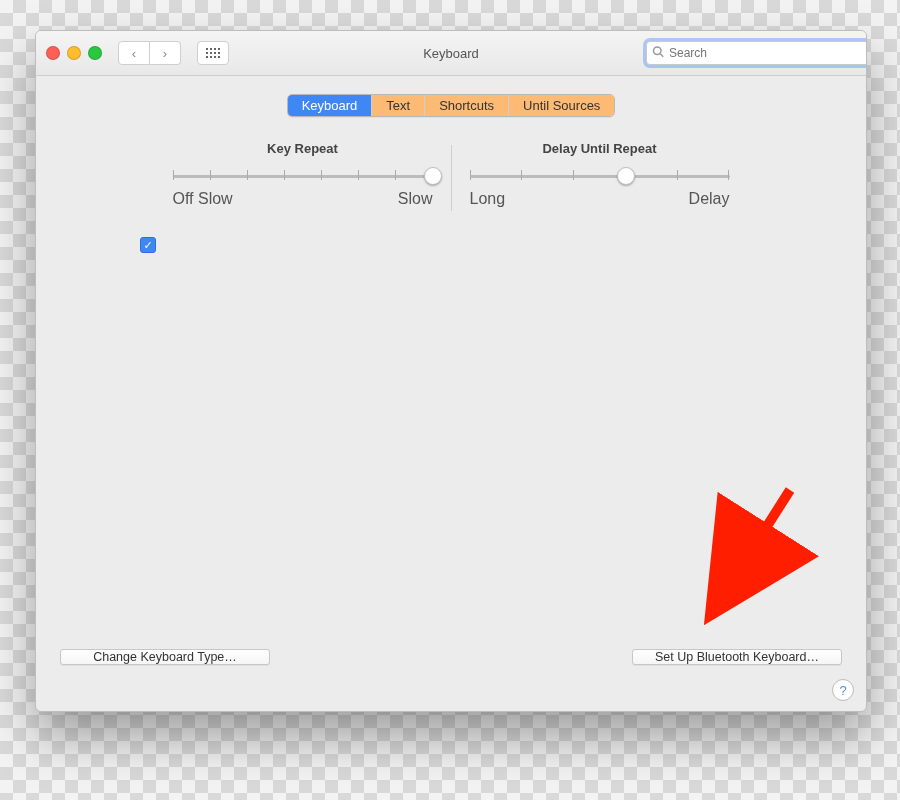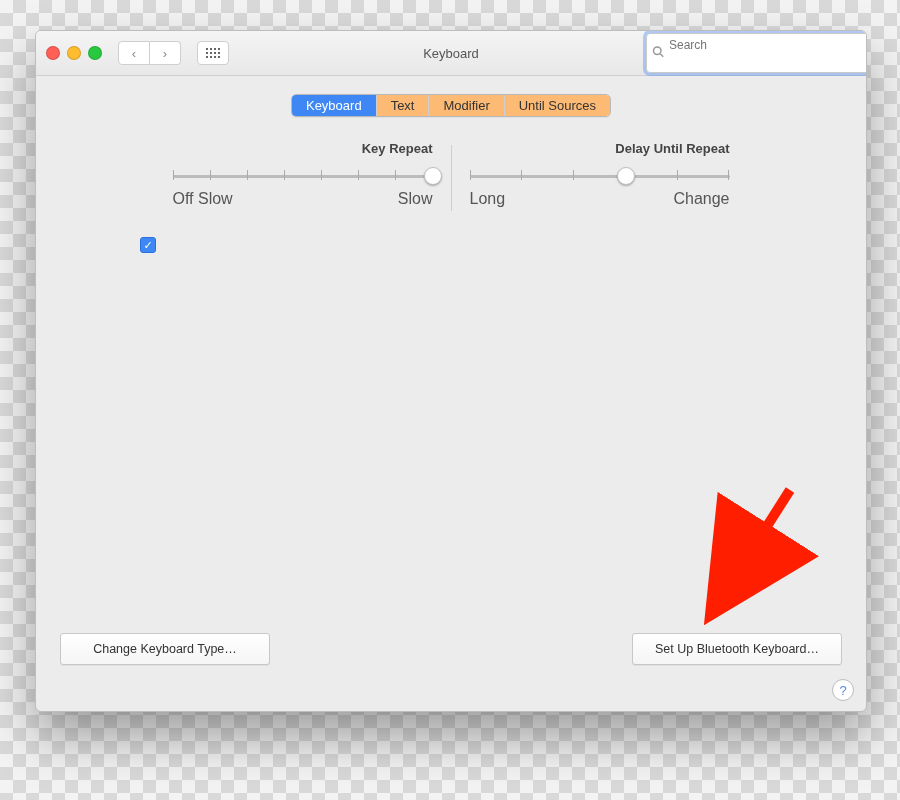--- a/index.html
+++ b/index.html
@@ -30,42 +30,42 @@
   .dot.red{background:#ff5f57}.dot.yel{background:#febc2e}.dot.grn{background:#28c840}
   .navgrp{display:flex}
   .seg{width:30px;height:22px;background:#fff;border:1px solid #cfcfcf;display:flex;align-items:center;justify-content:center;color:#888}
   .seg:first-child{border-radius:4px 0 0 4px}
   .seg:last-child{border-radius:0 4px 4px 0;border-left:none}
   .gridbtn{width:30px;height:22px;margin-left:6px;background:#fff;border:1px solid #cfcfcf;border-radius:4px;display:flex;align-items:center;justify-content:center}
   .gridicon{display:grid;grid-template-columns:repeat(4,2px);grid-auto-rows:2px;gap:2px}
   .gridicon span{background:#666;width:2px;height:2px}
   .wtitle{position:absolute;left:0;right:0;text-align:center;font-size:13px;color:#555;pointer-events:none}
   .searchwrap{margin-left:auto;width:210px;position:relative}
-  .search{width:100%;height:22px;border:1px solid #c9c9c9;border-radius:4px;background:#fff;padding:0 6px 16px 22px;font-size:12px;color:#555;box-shadow:0 0 0 3px rgba(88,151,244,.45);outline:none}
+  .search{width:100%;height:22px;border:1px solid #c9c9c9;border-radius:4px;background:#fff;padding:0 6px 0 22px;font-size:12px;color:#555;box-shadow:0 0 0 3px rgba(88,151,244,.45);outline:none}
   .searchwrap .mag{position:absolute;left:6px;top:50%;transform:translate(0,-50%);color:#999;font-size:12px;pointer-events:none}
   .body{flex:1;padding:18px 24px 14px;position:relative}
   .tabs{display:flex;justify-content:center;margin-bottom:24px}
   .tabgrp{display:flex;border:1px solid #b9b9b9;border-radius:5px;overflow:hidden;background:#fff;box-shadow:0 1px 0 rgba(0,0,0,.05)}
   .tab{padding:3px 14px;font-size:13px;border-right:1px solid #cfcfcf;cursor:default;background:#fdba74}
   .tab:last-child{border-right:none}
   .tab.active{background:#3e87f5;color:#fff}
   .sliders{display:flex;justify-content:center;gap:0;margin-bottom:26px}
-  .sliderblock{width:260px;text-align:right;padding:0 18px}
+  .sliderblock{width:260px;text-align:center;padding:0 18px}
   .divider{width:1px;background:#cfcfcf;height:66px;margin-top:4px}
   .sliderblock h4{margin:0 0 10px;font-size:13px;font-weight:600;color:#444}
   .track{position:relative;height:20px}
   .trackline{position:absolute;left:0;right:0;top:9px;height:3px;background:#bcbcbc;border-radius:2px}
   .tickrow{position:absolute;left:0;right:0;top:4px;display:flex;justify-content:space-between}
   .tick{width:1px;height:10px;background:#aaa}
   .thumb{position:absolute;top:1px;width:16px;height:16px;border-radius:50%;background:#fff;border:1px solid #bfbfbf;box-shadow:0 1px 2px rgba(0,0,0,.3);transform:translateX(-50%)}
   .lbls{display:flex;justify-content:space-between;font-size:16px;color:#555;margin-top:4px}
   .checkrow{display:flex;align-items:center;gap:8px;margin-left:80px;margin-top:4px}
   .chk{width:14px;height:14px;border-radius:3px;background:#3e87f5;display:flex;align-items:center;justify-content:center;color:#fff;font-size:11px;line-height:1;border:1px solid #2a6fe0}
   .footer{position:absolute;left:24px;right:24px;bottom:46px;display:flex;gap:14px;align-items:center}
-  .btn{flex:0 0 auto;background:linear-gradient(#fff,#f5f5f5);border:1px solid #c7c7c7;border-radius:3px;padding:8px 14px;font-size:12.5px;color:#333;min-width:180px;text-align:center;box-shadow:0 1px 0 rgba(0,0,0,.05)}
+  .btn{flex:0 0 auto;background:linear-gradient(#fff,#f5f5f5);border:1px solid #c7c7c7;border-radius:3px;padding:0 14px;font-size:12.5px;color:#333;min-width:180px;text-align:center;box-shadow:0 1px 0 rgba(0,0,0,.05)}
   .btn.primary{background:linear-gradient(#5a9cff,#3e87f5);border-color:#2f72df;color:#fff;min-width:170px}
   .spacer{flex:1}
   .help{position:absolute;right:12px;bottom:10px;width:20px;height:20px;border-radius:50%;border:1px solid #bcbcbc;background:#fff;color:#5a8de0;display:flex;align-items:center;justify-content:center;font-size:13px}
   
   .arrow{position:absolute;pointer-events:none}
 </style>
 </head>
 <body>
 
 <div class="window">
@@ -107,21 +107,21 @@
       <input class="search" placeholder="Search" style="">
     </div>
   </div>
 
   <div class="body">
 
     <div class="tabs">
       <div class="tabgrp" id="tabgrp">
           <div class="tab active">Keyboard</div>
           <div class="tab">Text</div>
-          <div class="tab">Modifier</div>
+          <div class="tab">Shortcuts</div>
           <div class="tab">Until Sources</div>
         </div>
     </div>
 
     <div class="sliders">
       <div class="sliderblock">
         <h4>Key Repeat</h4>
         <div class="track" id="track1">
           <div class="trackline"></div>
             <div class="tickrow">
@@ -151,21 +151,21 @@
               <div class="tick"></div>
               <div class="tick"></div>
               <div class="tick"></div>
               <div class="tick"></div>
               <div class="tick"></div>
             </div>
           <div class="thumb" style="left: 60%;"></div>
         </div>
         <div class="lbls">
           <span>Long</span>
-          <span>Change</span>
+          <span>Delay</span>
         </div>
       </div>
     </div>
 
     <div class="checkrow">
       <div class="chk">✓</div>
     </div>
 
     <div class="footer">
       <div class="btn">Change Keyboard Type…</div>

